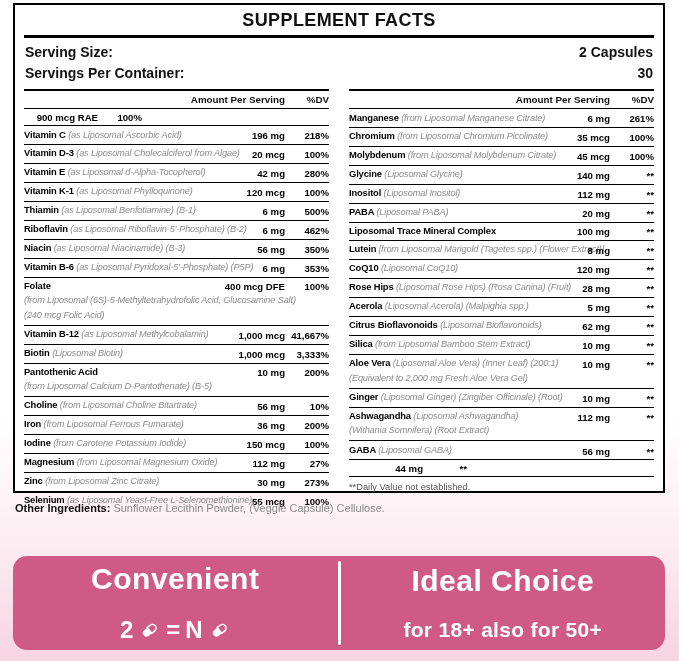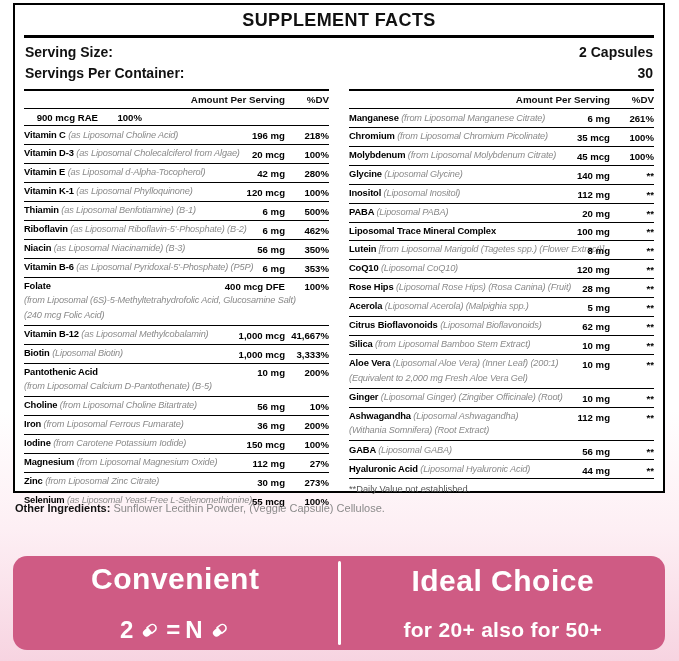--- a/index.html
+++ b/index.html
@@ -85,21 +85,21 @@
       </div>
       <div id="left-rows">
           <div class="row">
             <div class="row-main">
               <span class="ramt">900 mcg RAE</span>
               <span class="rdv">100%</span>
             </div>
           </div>
           <div class="row">
             <div class="row-main">
-              <span class="rname"><b>Vitamin C </b><i>(as Liposomal Choline Acid)</i></span>
+              <span class="rname"><b>Vitamin C </b><i>(as Liposomal Ascorbic Acid)</i></span>
               <span class="ramt">196 mg</span>
               <span class="rdv">218%</span>
             </div>
           </div>
           <div class="row">
             <div class="row-main">
               <span class="rname"><b>Vitamin D-3 </b><i>(as Liposomal Cholecalciferol from Algae)</i></span>
               <span class="ramt">20 mcg</span>
               <span class="rdv">100%</span>
             </div>
@@ -343,21 +343,20 @@
           </div>
           <div class="row">
             <div class="row-main">
               <span class="rname"><b>GABA </b><i>(Liposomal GABA)</i></span>
               <span class="ramt">56 mg</span>
               <span class="rdv">**</span>
             </div>
           </div>
           <div class="row">
             <div class="row-main">
-              <span class="rname"><b>Hyaluronic Acid </b><i>(Liposomal Hyaluronic Acid)</i></span>
               <span class="ramt">44 mg</span>
               <span class="rdv">**</span>
             </div>
           </div>
         </div>
       <div class="footnote">**Daily Value not established.</div>
     </div>
   </div>
 </div>
 
@@ -383,15 +382,15 @@
         <g transform="rotate(-40 12 12)">
           <path d="M12 8.2 H8 A3.8 3.8 0 0 0 8 15.8 H12 Z" fill="#fff"></path>
           <path d="M12 8.2 H16 A3.8 3.8 0 0 1 16 15.8 H12 Z" fill="none" stroke="#fff" stroke-width="1.6"></path>
         </g>
       </svg>
     </div>
   </div>
   <div class="banner-divider"></div>
   <div class="banner-half">
     <div class="banner-title">Ideal Choice</div>
-    <div class="banner-subtitle">for 20+ also for 50+</div>
+    <div class="banner-subtitle">for 18+ also for 50+</div>
   </div>
 </div>
 
 </body></html>

